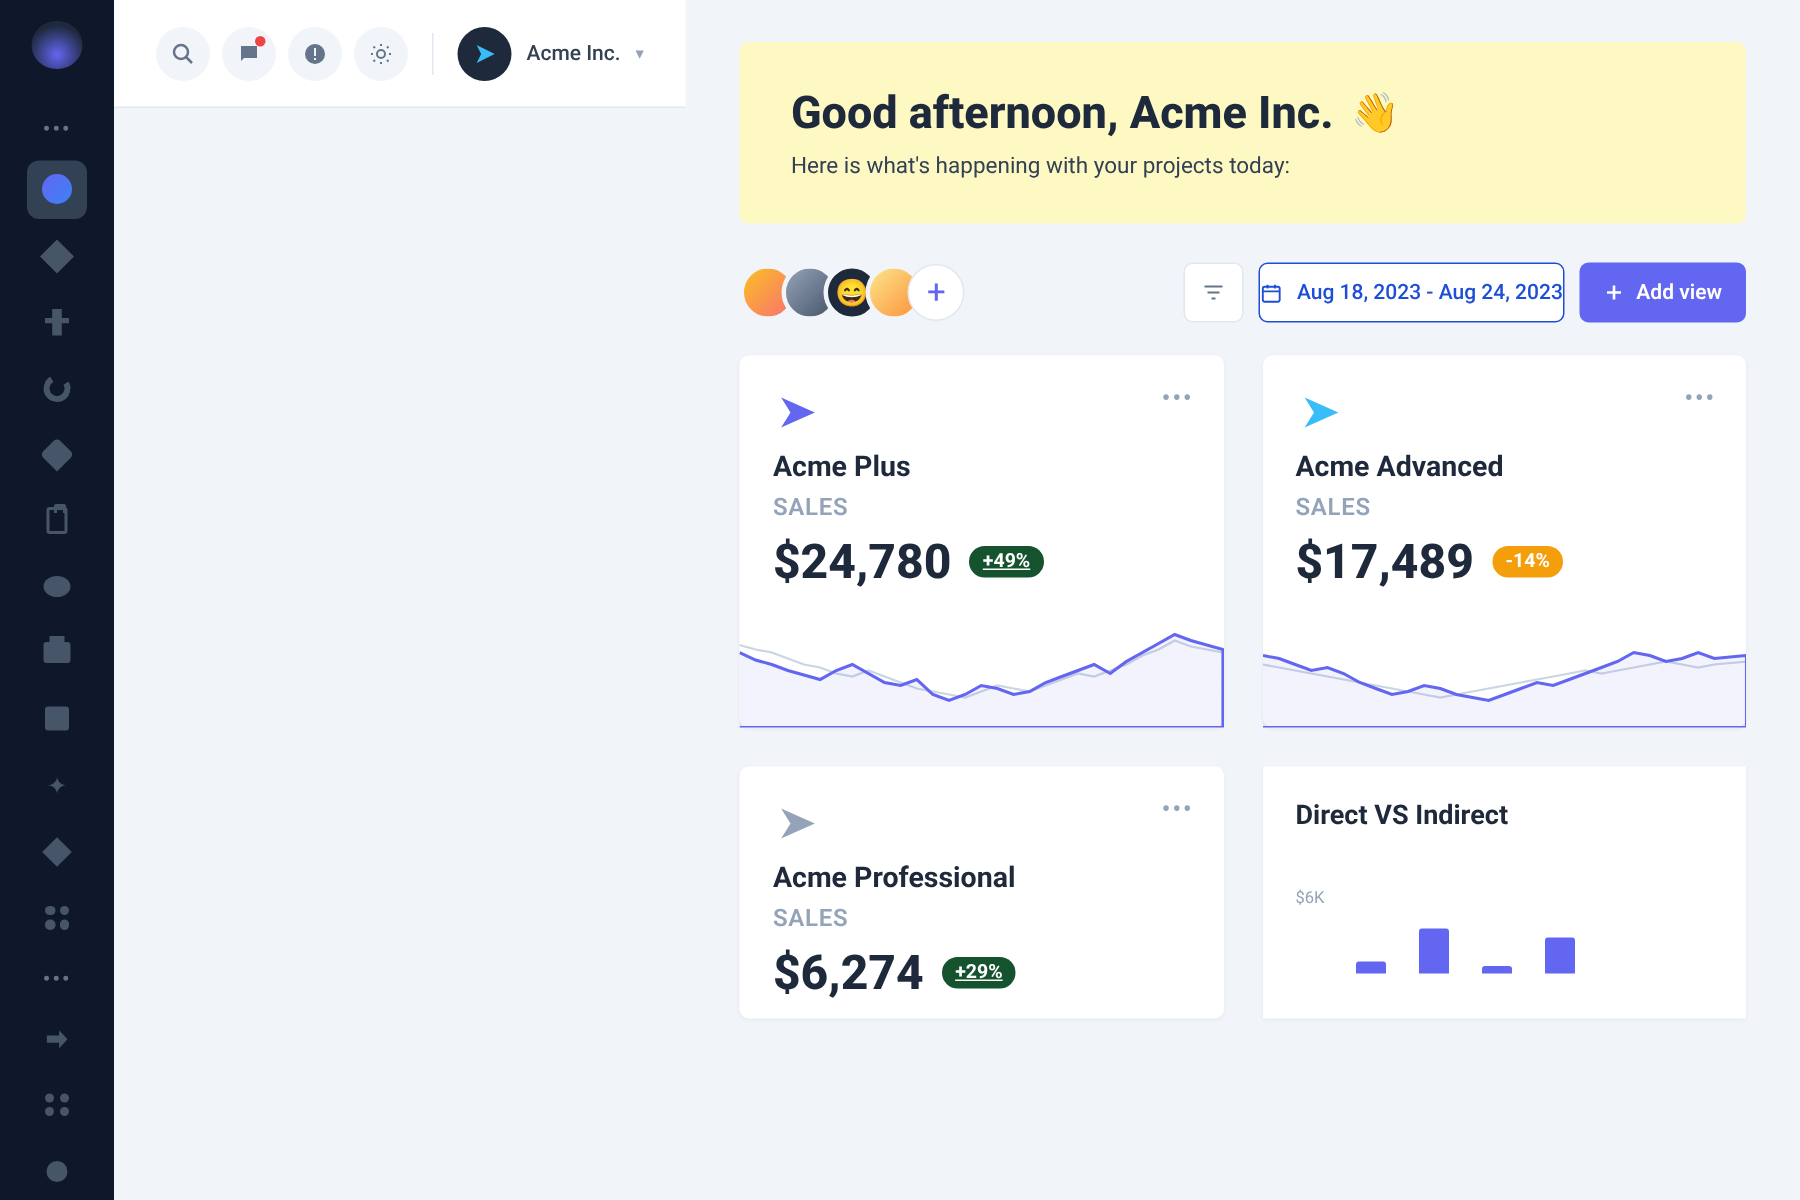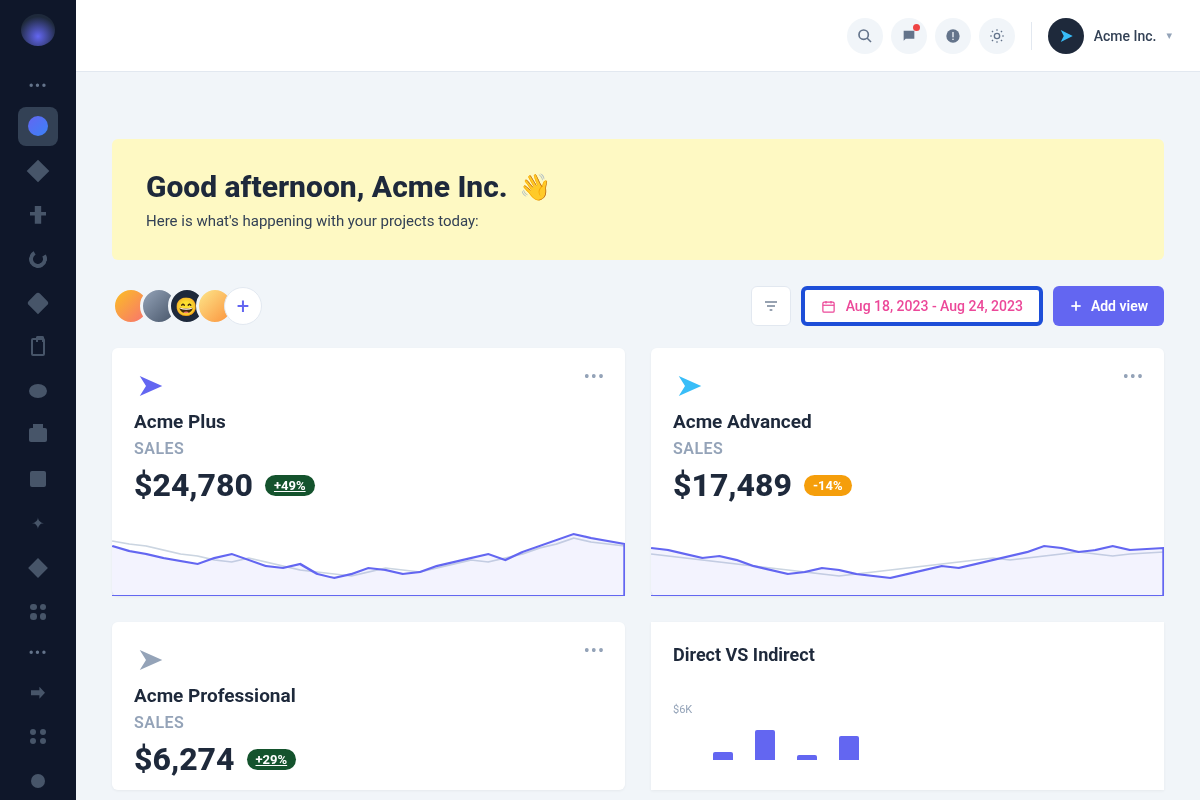--- a/index.html
+++ b/index.html
@@ -24,21 +24,21 @@
 .si-cal { width: 16px; height: 16px; background: #475569; border-radius: 2px; }
 .si-spark { color: #475569; font-size: 16px; }
 .si-star { width: 14px; height: 14px; background: #475569; transform: rotate(45deg); }
 .si-grid { width: 16px; height: 16px; display:grid; grid-template-columns:1fr 1fr; gap:3px;}
 .si-grid span{background:#475569;border-radius:50%;}
 .si-arrow { width: 14px; height: 12px; background: #475569; clip-path: polygon(0 30%,60% 30%,60% 0,100% 50%,60% 100%,60% 70%,0 70%);}
 .si-tree { width:16px; height:16px; display:grid; grid-template-columns:1fr 1fr; gap:3px;}
 .si-tree span{width:6px;height:6px;border-radius:50%;background:#475569;}
 .si-ball{width:14px;height:14px;border-radius:50%;background:#475569;}
 
-.main { flex: 1; display: flex; flex-direction: column; overflow: hidden; gap: 39px; }
+.main { flex: 1; display: flex; overflow: hidden; }
 .topbar { height: 72px; background: #fff; display: flex; align-items: center; justify-content: flex-end; padding: 0 28px; gap: 8px; border-bottom: 1px solid #e2e8f0; }
 .top-btn { width: 36px; height: 36px; border-radius: 50%; background: #f1f5f9; display: flex; align-items: center; justify-content: center; cursor: pointer; color: #64748b; position: relative; }
 .top-btn .dot { position:absolute; top:6px; right:7px; width:7px; height:7px; border-radius:50%; background:#ef4444;}
 .divider { width: 1px; height: 28px; background: #e2e8f0; margin: 0 8px; }
 .org { display: flex; align-items: center; gap: 10px; cursor: pointer; }
 .org-avatar { width: 36px; height: 36px; border-radius: 50%; background: #1e293b; display:flex; align-items:center; justify-content:center;}
 .org-avatar svg { fill:#38bdf8;}
 .org-name { font-size: 14px; font-weight: 500; color: #334155; }
 .chev { color: #94a3b8; font-size: 11px; }
 
@@ -52,21 +52,21 @@
 .avatars { display: flex; align-items: center; }
 .avatar { width: 38px; height: 38px; border-radius: 50%; border: 3px solid #f1f5f9; margin-left: -10px; background:#cbd5e1; display:flex;align-items:center;justify-content:center; font-size:18px;}
 .avatar:first-child { margin-left: 0; }
 .av1{background:linear-gradient(135deg,#fbbf24,#f87171);} 
 .av2{background:linear-gradient(135deg,#94a3b8,#475569);} 
 .av3{background:#1e293b;} 
 .av4{background:linear-gradient(135deg,#fde68a,#fb923c);} 
 .avatar-add { background:#fff; color:#6366f1; font-size:22px; cursor:pointer; border:1px solid #e2e8f0;}
 .right-controls { display: flex; gap: 10px; align-items: center; }
 .icon-btn { width: 40px; height: 40px; background:#fff; border:1px solid #e2e8f0; border-radius:6px; display:flex;align-items:center;justify-content:center; cursor:pointer; color:#64748b;}
-.date-btn { height: 40px; padding: 0 16px; background:#fff; border:4px solid #1d4ed8; border-radius:6px; display:flex; align-items:center; gap:10px; cursor:pointer; font-size:14px; font-weight:500; color:#ec4899;}
+.date-btn { height: 40px; padding: 0 0; background:#fff; border:1px solid #1d4ed8; border-radius:6px; display:flex; align-items:center; gap:10px; cursor:pointer; font-size:14px; font-weight:500; color:#1d4ed8;}
 .add-view { height: 40px; padding: 0 16px; background:#6366f1; color:#fff; border-radius:6px; display:flex; align-items:center; gap:8px; cursor:pointer; font-size:14px; font-weight:600;}
 
 .grid { display: grid; grid-template-columns: 1fr 1fr; gap: 26px; }
 .card { background:#fff; border-radius:6px; box-shadow: 0 1px 3px rgba(0,0,0,0.05); padding: 22px 22px 0; position:relative;}
 .card-menu { position:absolute; top:18px; right:20px; color:#94a3b8; cursor:pointer; font-size:18px; letter-spacing:1px;}
 .card-logo { width: 36px; height: 32px; display:flex; align-items:center; margin-bottom: 8px;}
 .card h3 { font-size: 19px; font-weight: 700; color:#1e293b; margin-bottom: 6px;}
 .card .label { font-size: 16px; font-weight: 600; color:#94a3b8; letter-spacing: 0.5px; margin-bottom: 8px;}
 .value-row { display:flex; align-items:center; gap:12px; margin-bottom: 12px;}
 .value { font-size: 32px; font-weight: 800; color:#1e293b; }

